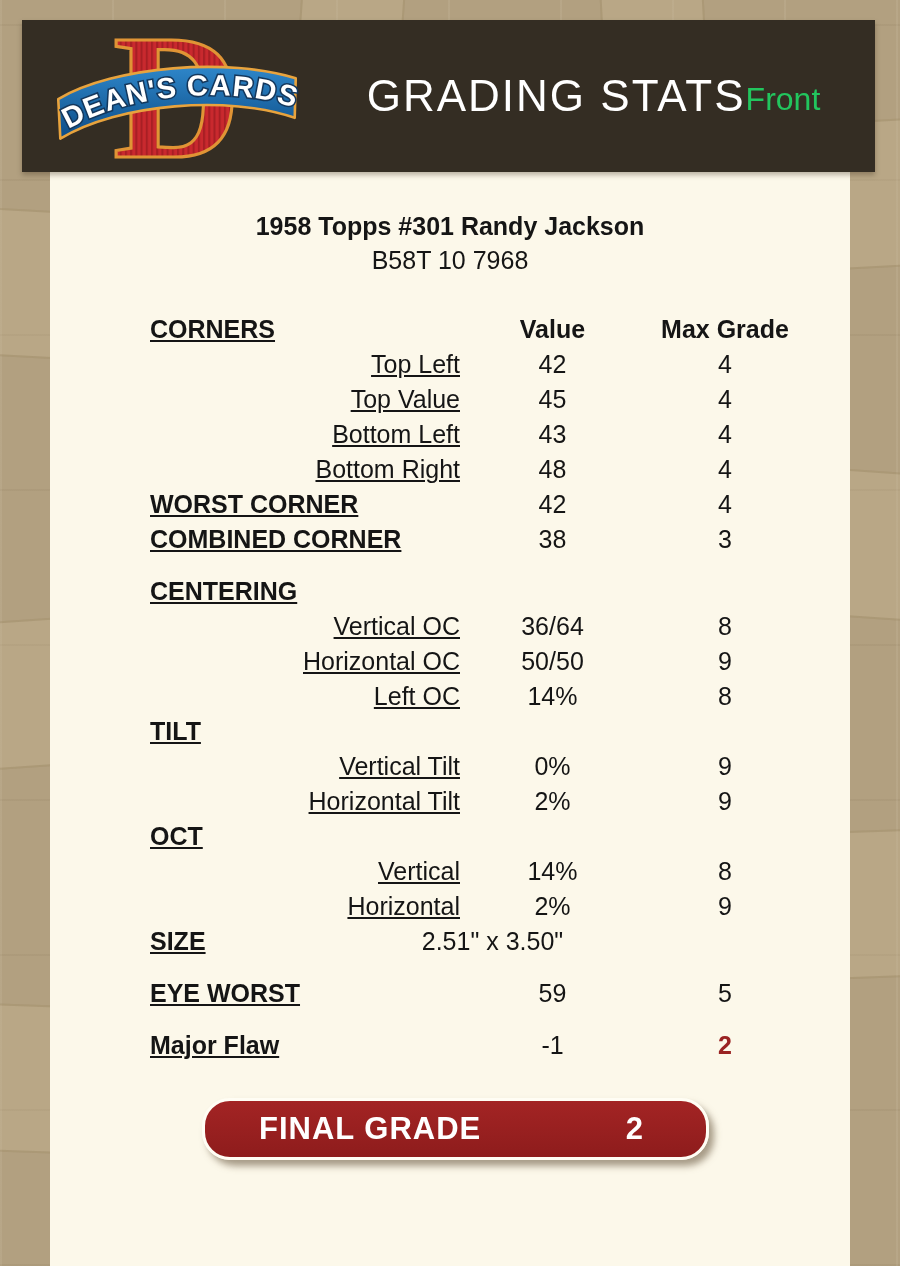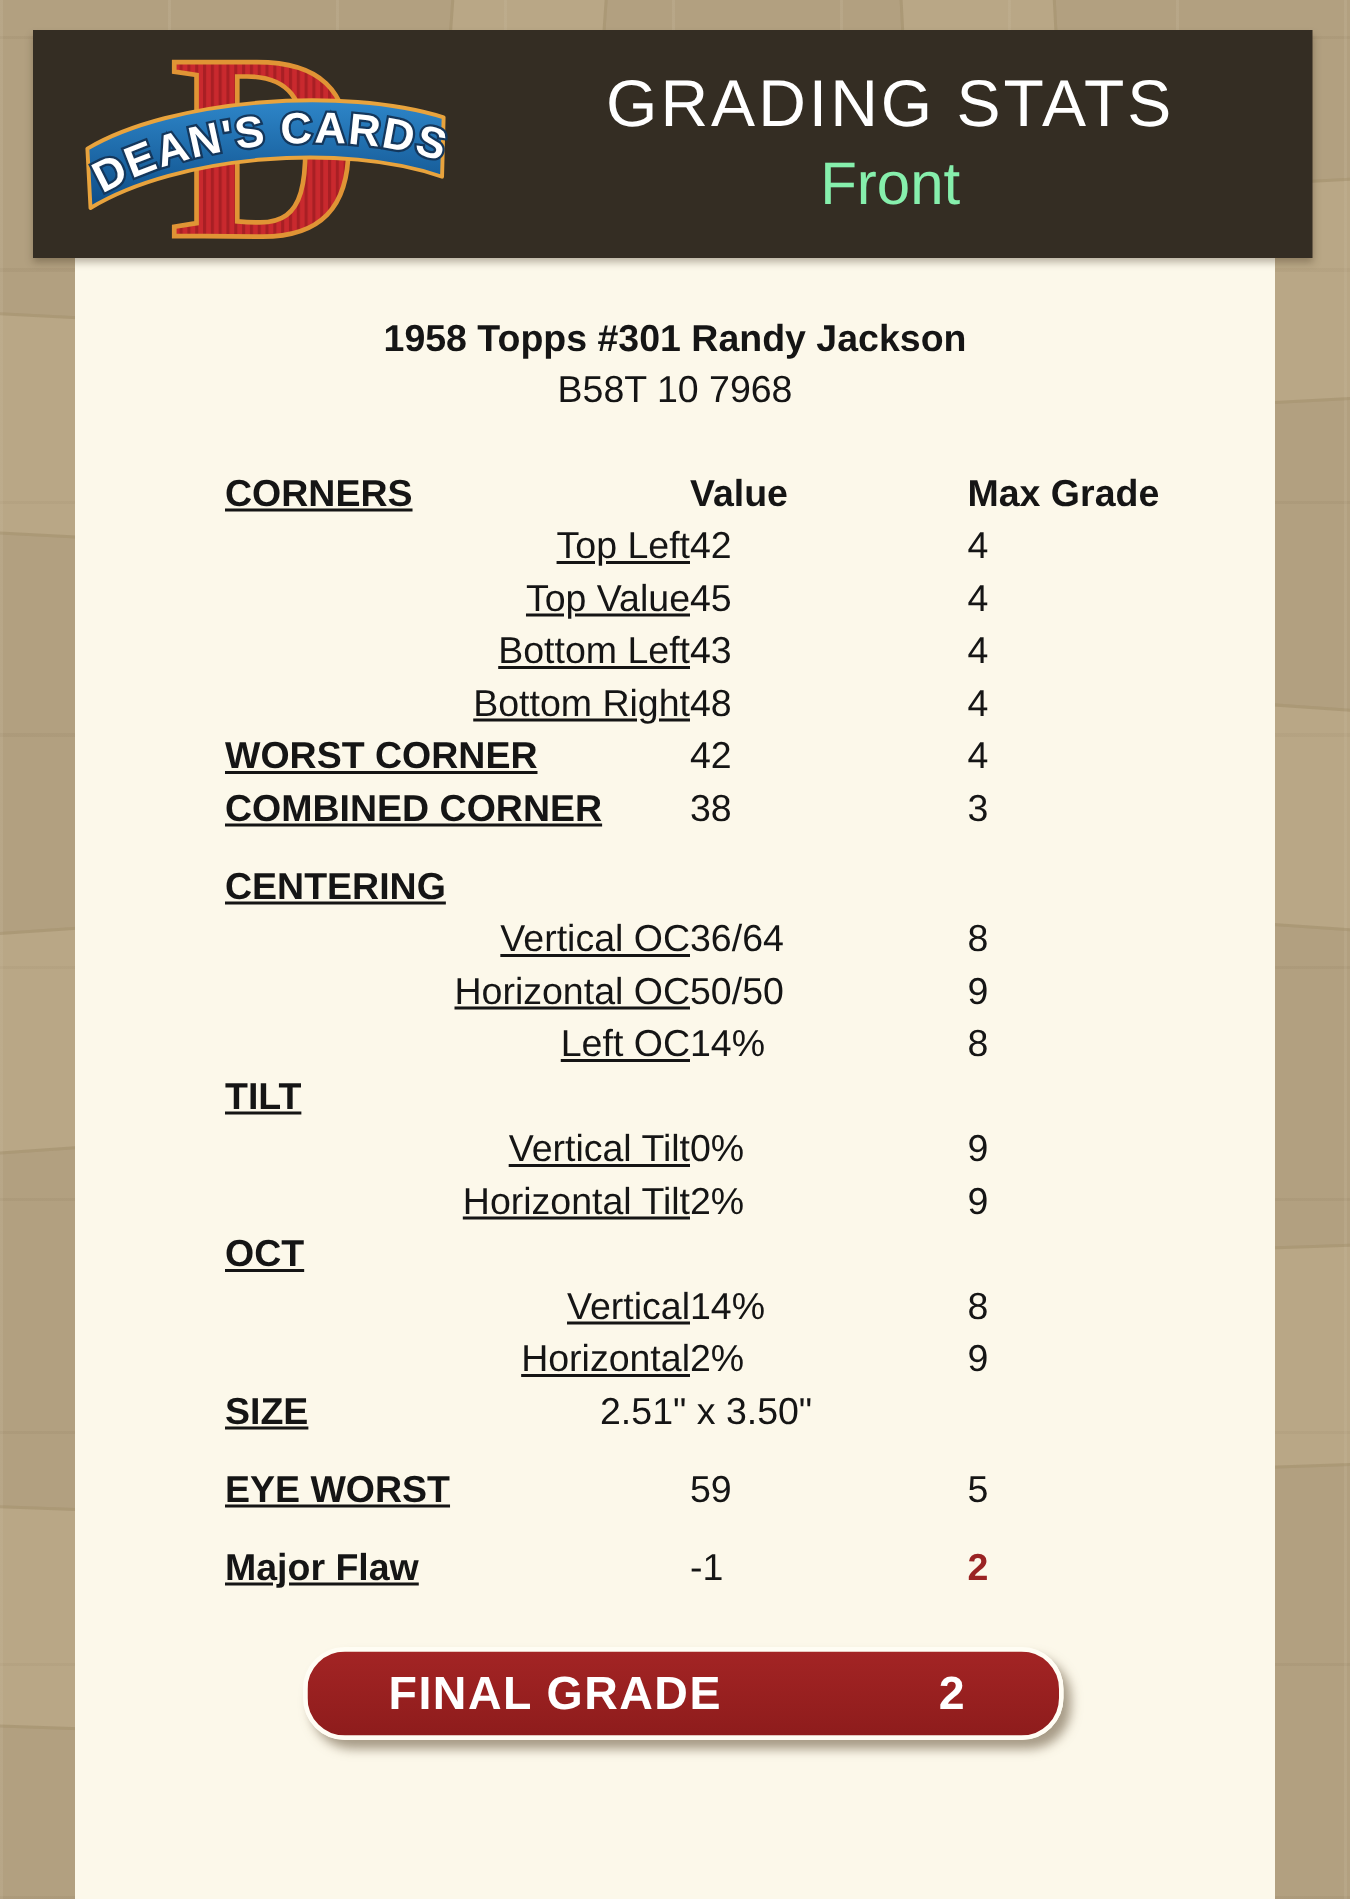--- a/index.html
+++ b/index.html
@@ -47,43 +47,43 @@
   
   .header {
     position:absolute; left:22px; top:20px;
     width:853px; height:152px;
     background:#342d23;
     box-shadow:0 3px 5px rgba(60,45,25,0.35);
   }
   .logo-wrap { position:absolute; left:30px; top:8px; width:250px; height:138px; }
   .htitles {
     position:absolute; left:290px; right:0; top:0; height:100%;
-    display:flex; flex-direction:column; align-items:center; justify-content:center;
+    display:flex; flex-direction:row; align-items:center; justify-content:center;
   }
   .h-main {
     color:#ffffff; font-size:44px; letter-spacing:2px; line-height:1.1;
     font-weight:400;
   }
-  .h-sub { color:#86efac; font-size:40px; margin-top:6px; font-weight:400; }
+  .h-sub { color:#22c55e; font-size:32px; margin-top:6px; font-weight:400; }
 
   
   .card-title { text-align:center; font-size:25px; font-weight:bold; line-height:34px; }
   .card-serial { text-align:center; font-size:25px; line-height:34px; margin-bottom:35px; }
 
   
   .gtable { font-size:25px; }
   .trow {
     display:grid; grid-template-columns:310px 185px 160px;
     height:35px; align-items:center; margin-left:100px;
   }
   .trow.gap { margin-top:17px; }
   .c-label { text-align:left; white-space:nowrap;text-decoration:underline; }
   .trow.sub .c-label { padding-left:53px;text-align:right; }
   .trow.section .c-label, .trow.thead .c-label { font-weight:bold; }
-  .c-value, .c-max { text-align:left; white-space:nowrap; }
+  .c-value, .c-max { text-align:center; white-space:nowrap; }
   .trow.thead .c-value, .trow.thead .c-max { font-weight:bold; }
   .c-value.wide { transform:translateX(-60px); }
   .c-max.flaw { color:#9a2323; font-weight:bold; }
 
   
   .final-grade {
     margin:35px 0 0 152px;
     width:507px; height:62px;
     background:linear-gradient(#a32424, #8e1c1c);
     border:3px solid #fffdf4;

